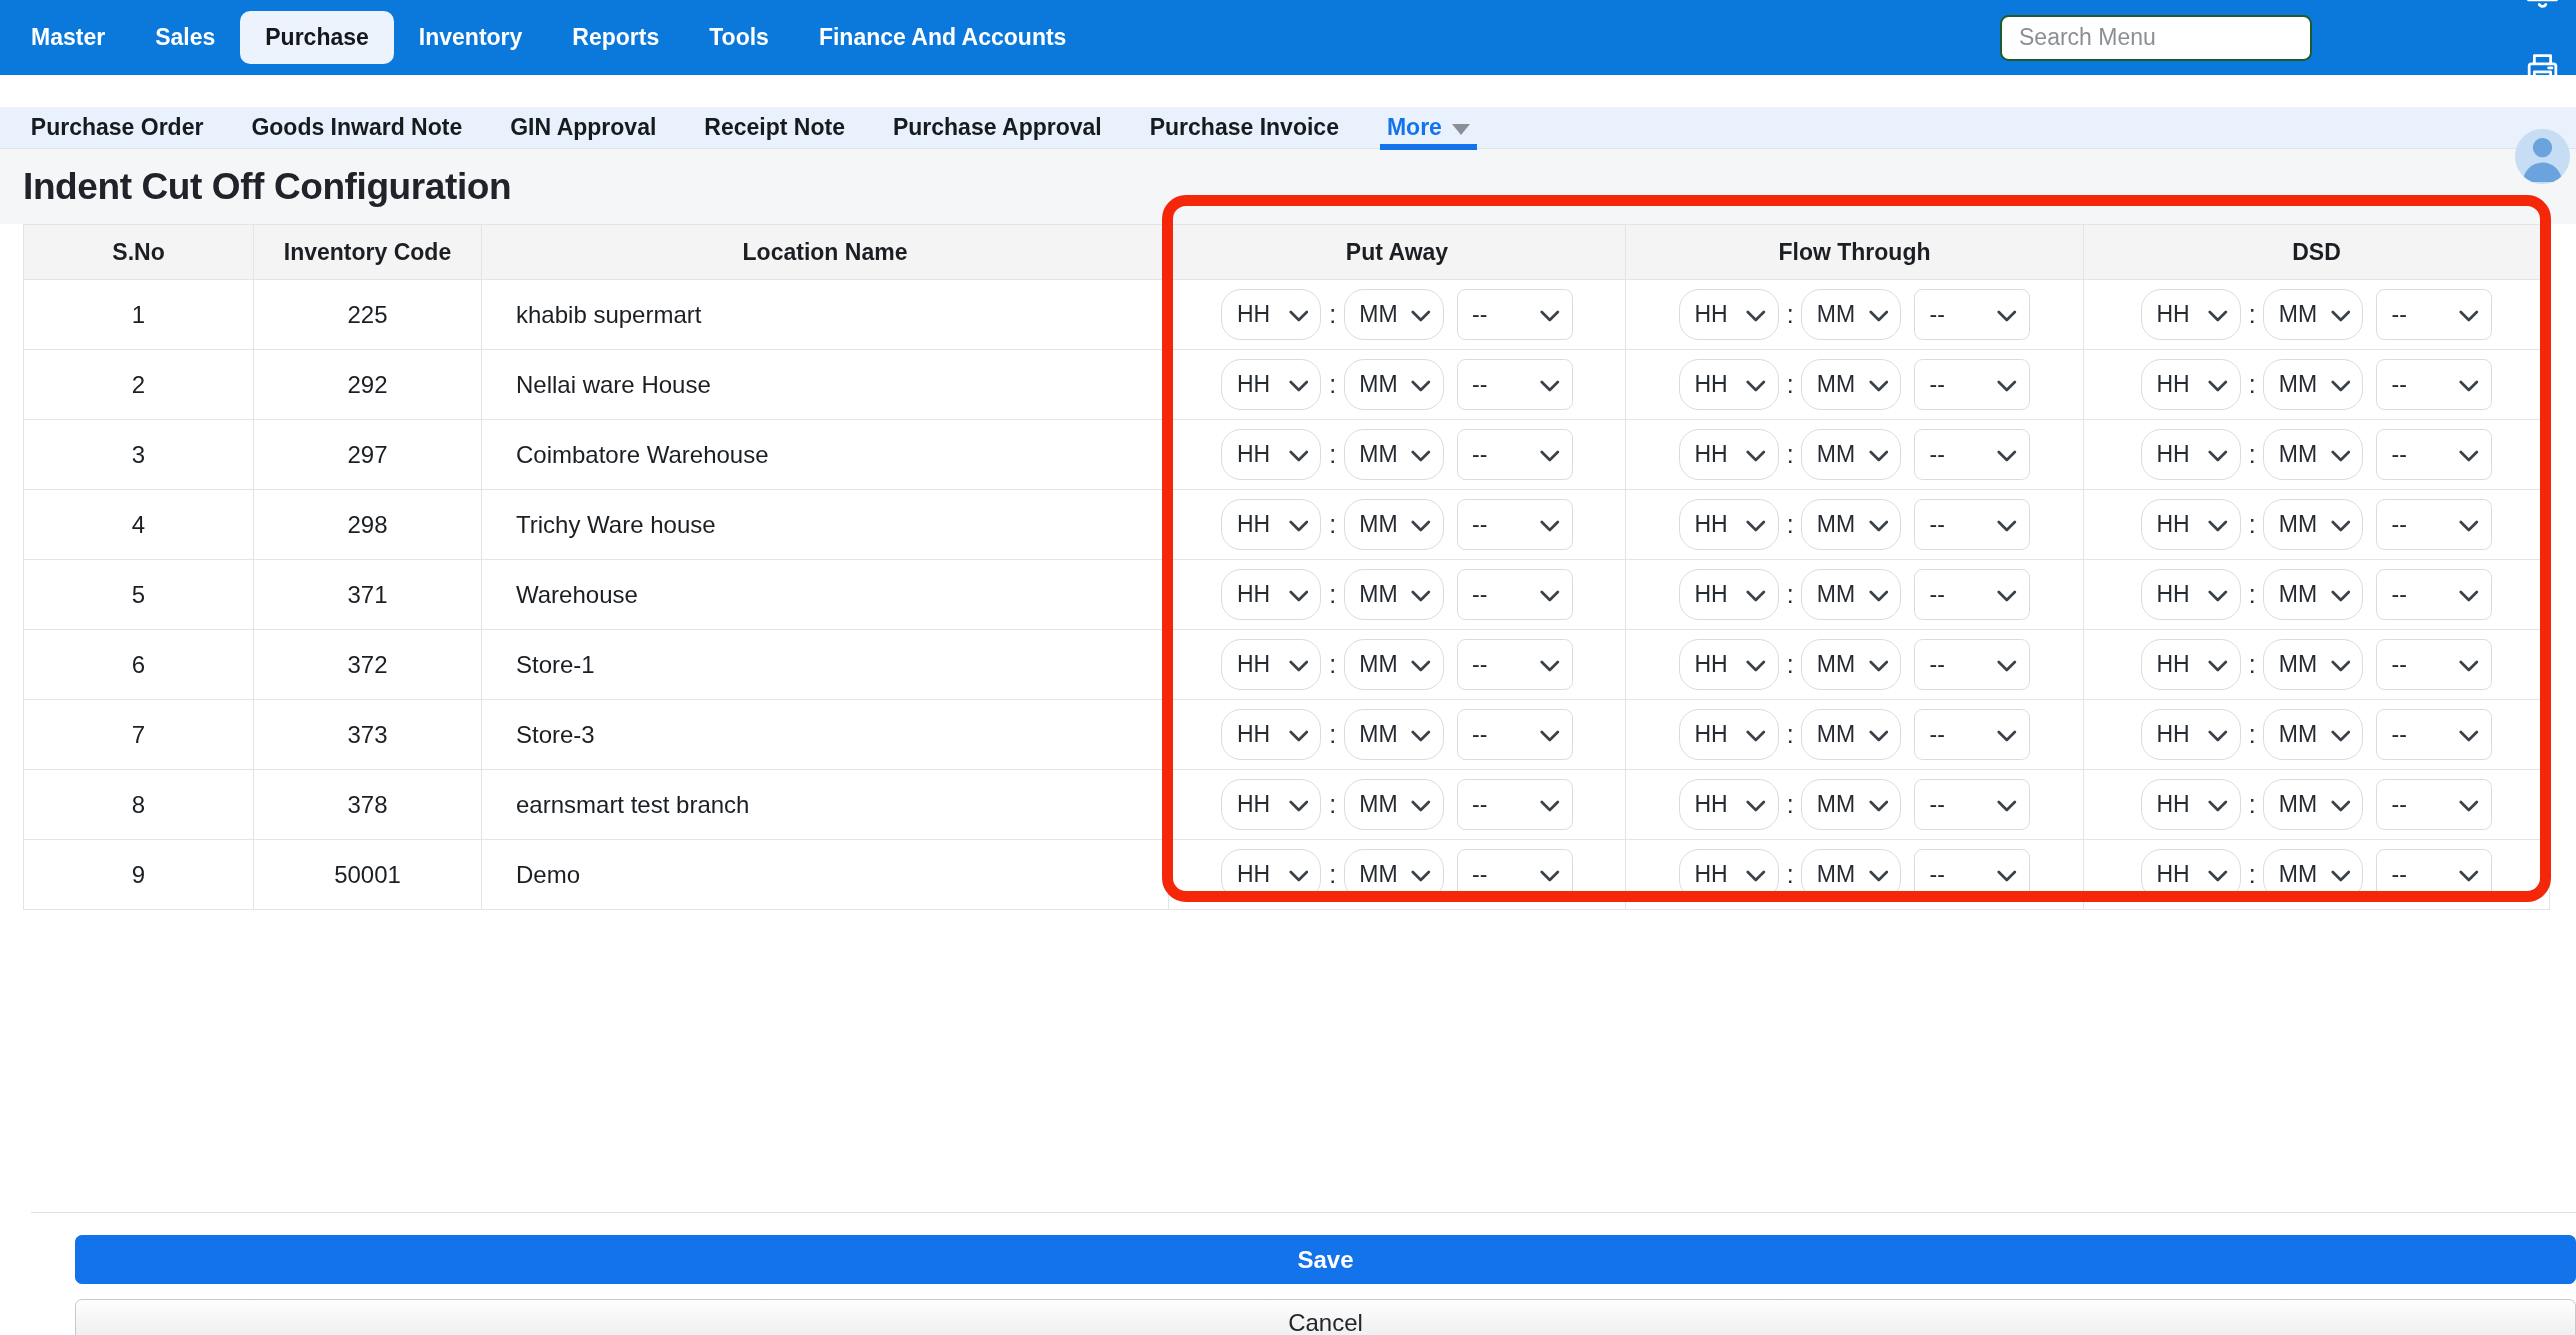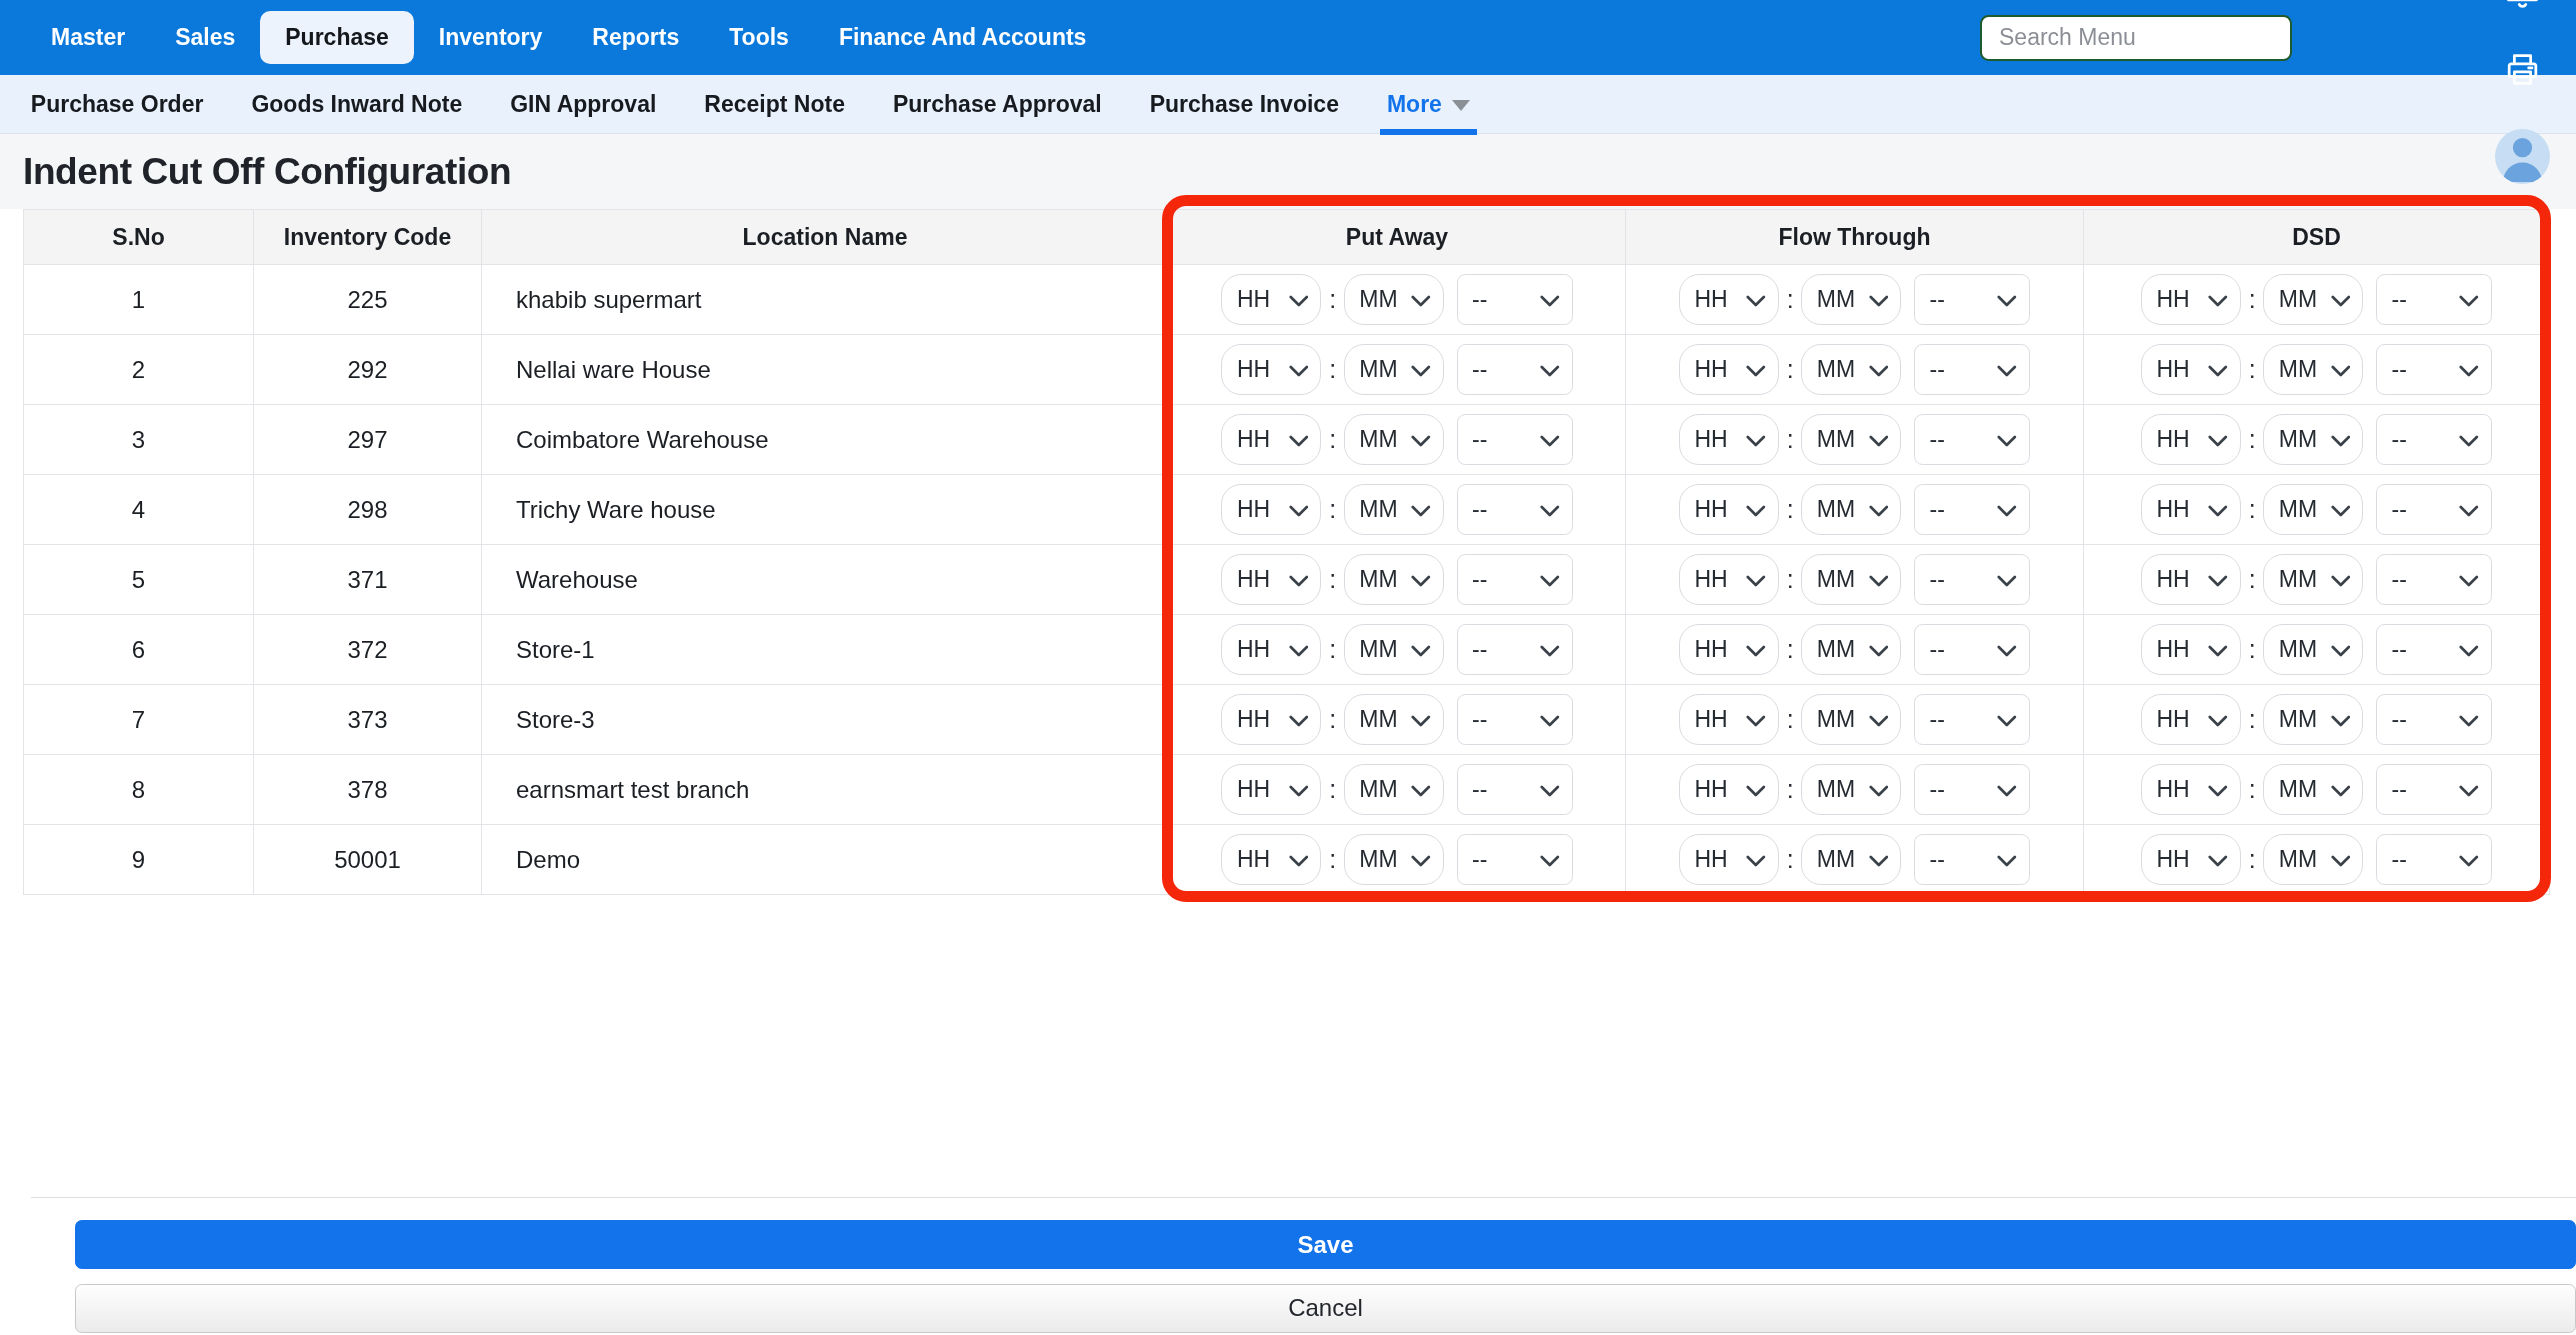--- a/index.html
+++ b/index.html
@@ -9,21 +9,21 @@
     background:#ffffff;
     color:#1b1f24;
     position:relative;
     overflow:hidden;
   }
 
   
   .topbar {
     height:75px; background:#0b79dc;
     display:flex; align-items:center;
-    padding:0 26px;
+    padding:0 6px;
   }
   .nav { display:flex; align-items:center; height:100%; }
   .nav-item {
     color:#ffffff; font-size:23px; font-weight:700;
     padding:0 25px; height:53px; display:flex; align-items:center;
     border-radius:10.2px; cursor:pointer; white-space:nowrap;
   }
   .nav-item.active { background:#edf3fc; color:#14171b; }
 
   .topbar-right { margin-left:auto; display:flex; align-items:center; }
@@ -44,23 +44,24 @@
   }
   .avatar {
     width:55px; height:55px; border-radius:50%;
     background:#c7ddf3; overflow:hidden; cursor:pointer;
     display:flex; align-items:center; justify-content:center;
   }
   .avatar svg { width:55px; height:55px; }
 
   
   .tabbar {
-    height:59px; background:#e8f1fc;
+    height:42px; background:#e8f1fc;
     display:flex; align-items:stretch; padding-left:6.8px;
     border-bottom:1.7px solid #dde4ec;
+    margin-top:32px;
   }
   .tab {
     font-size:23px; font-weight:700; color:#171b20;
     padding:0 24px; display:flex; align-items:center; gap:10.2px;
     cursor:pointer; position:relative; white-space:nowrap;
   }
   .tab.active { color:#1273eb; }
   .tab.active::after {
     content:""; position:absolute; left:17px; right:17px; bottom:-1.7px;
     height:6px; background:#1273eb;

